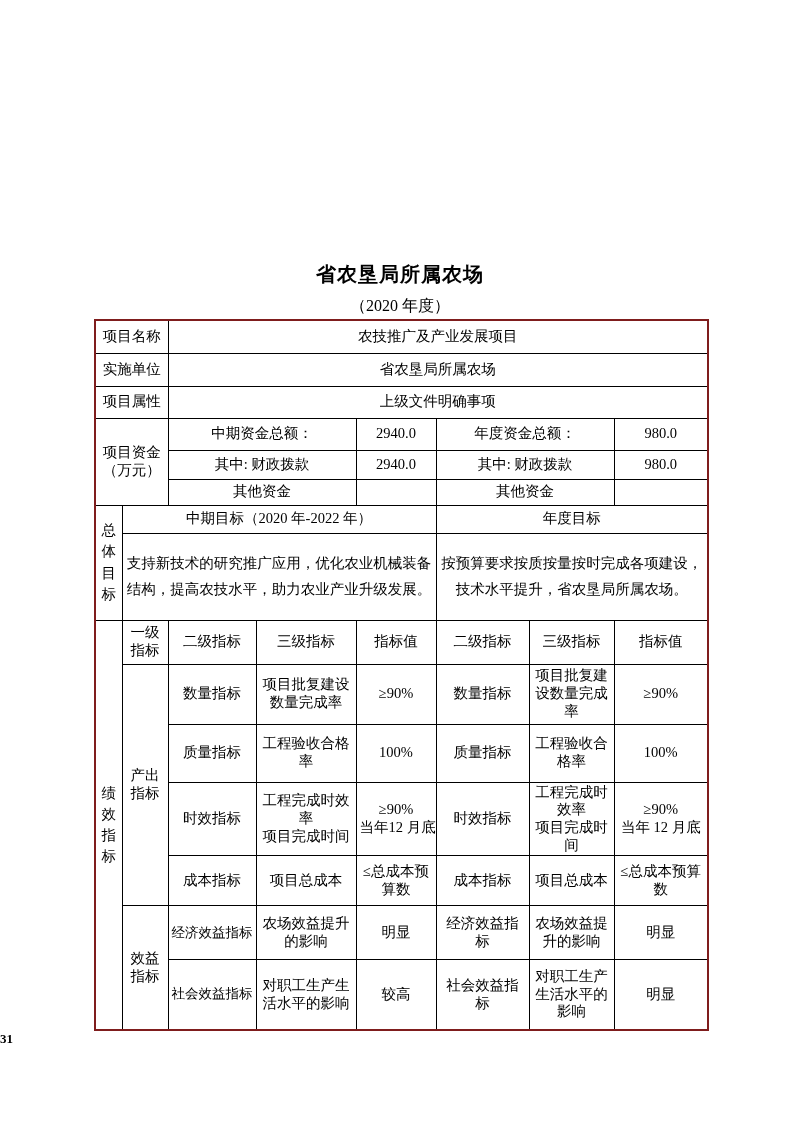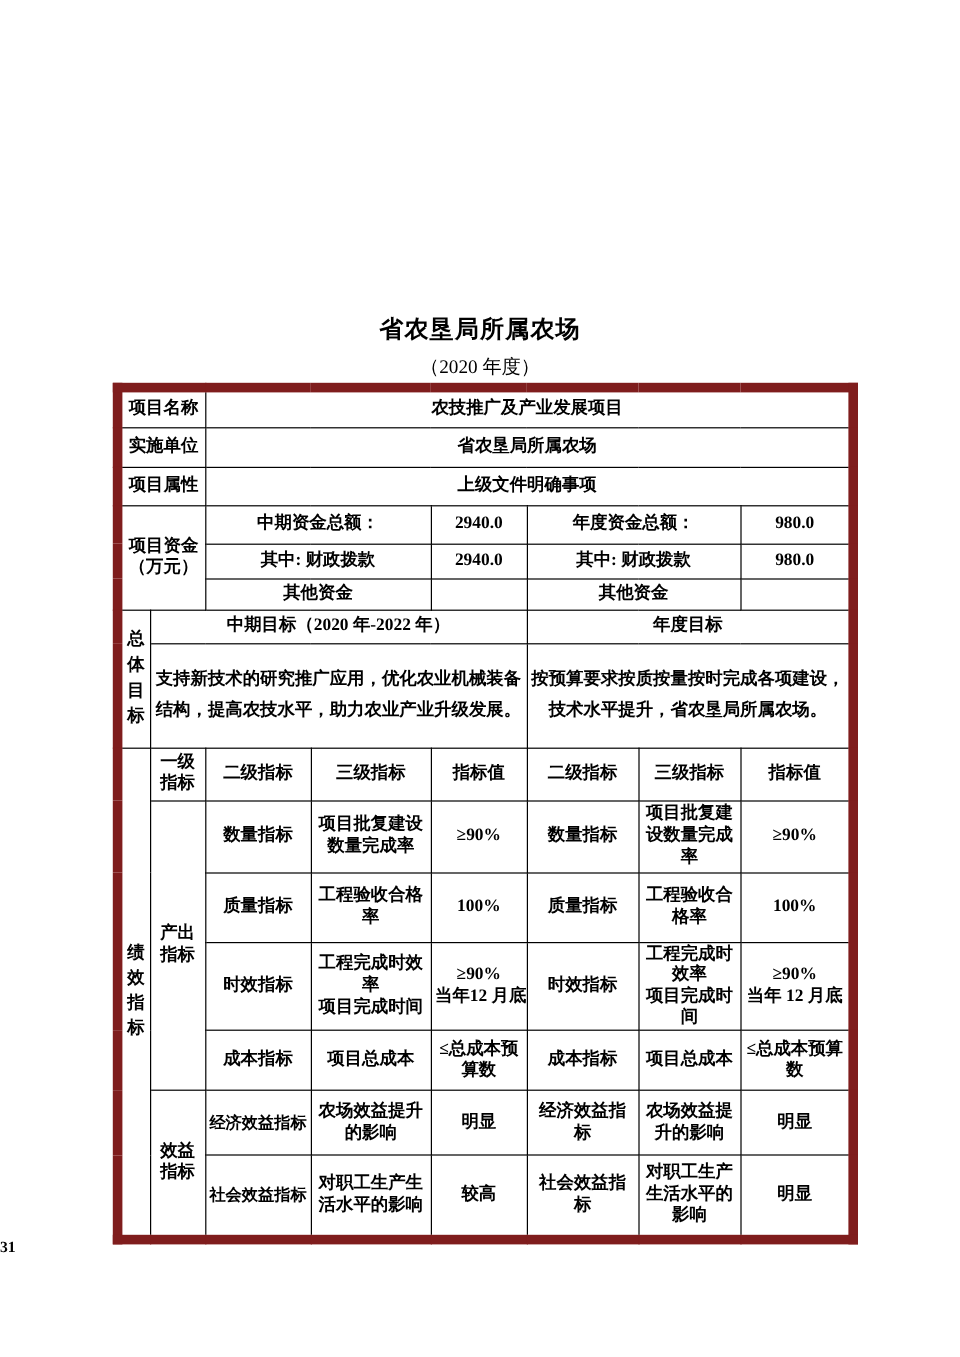--- a/index.html
+++ b/index.html
@@ -28,22 +28,22 @@
     letter-spacing: 1px;
   }
   .doc-subtitle {
     position: absolute; left: 0; top: 296px; width: 800px;
     text-align: center; font-size: 16px;
   }
   
   table.t {
     position: absolute; left: 94px; top: 319px; width: 613px;
     border-collapse: collapse; table-layout: fixed;
-    font-size: 14.5px; font-weight: bold; line-height: 1.22;
-    border: 8px solid #7f1d1d;
+    font-size: 14.5px; font-weight: normal; line-height: 1.22;
+    border: 2px solid #7f1d1d;
   }
   table.t td {
     border: 1px solid #000;
     padding: 1px 3px;
     text-align: center;
     vertical-align: middle;
     overflow: hidden;
   }
   td.l { text-align: left; }
   td.r { text-align: right; padding-right: 2px; }

